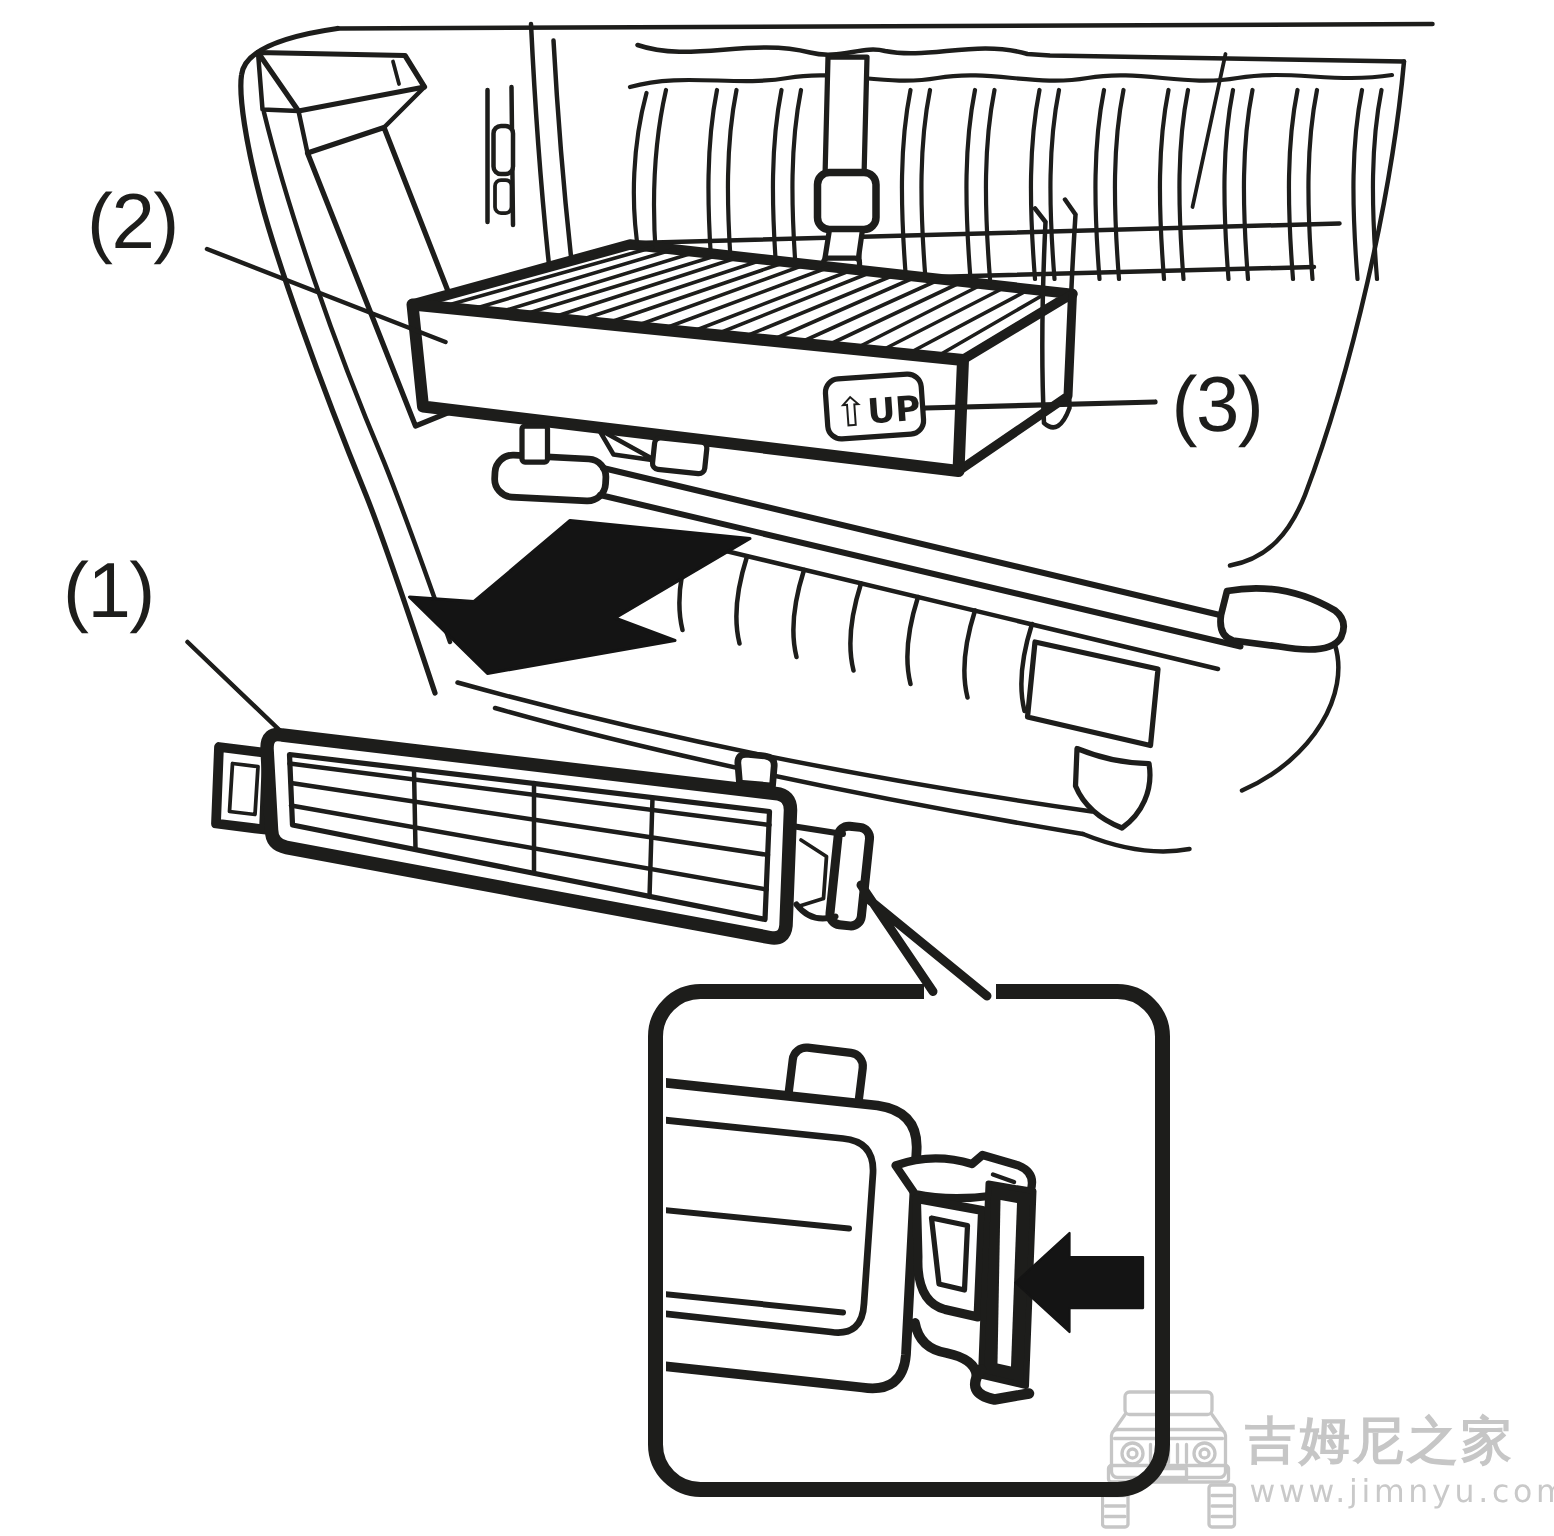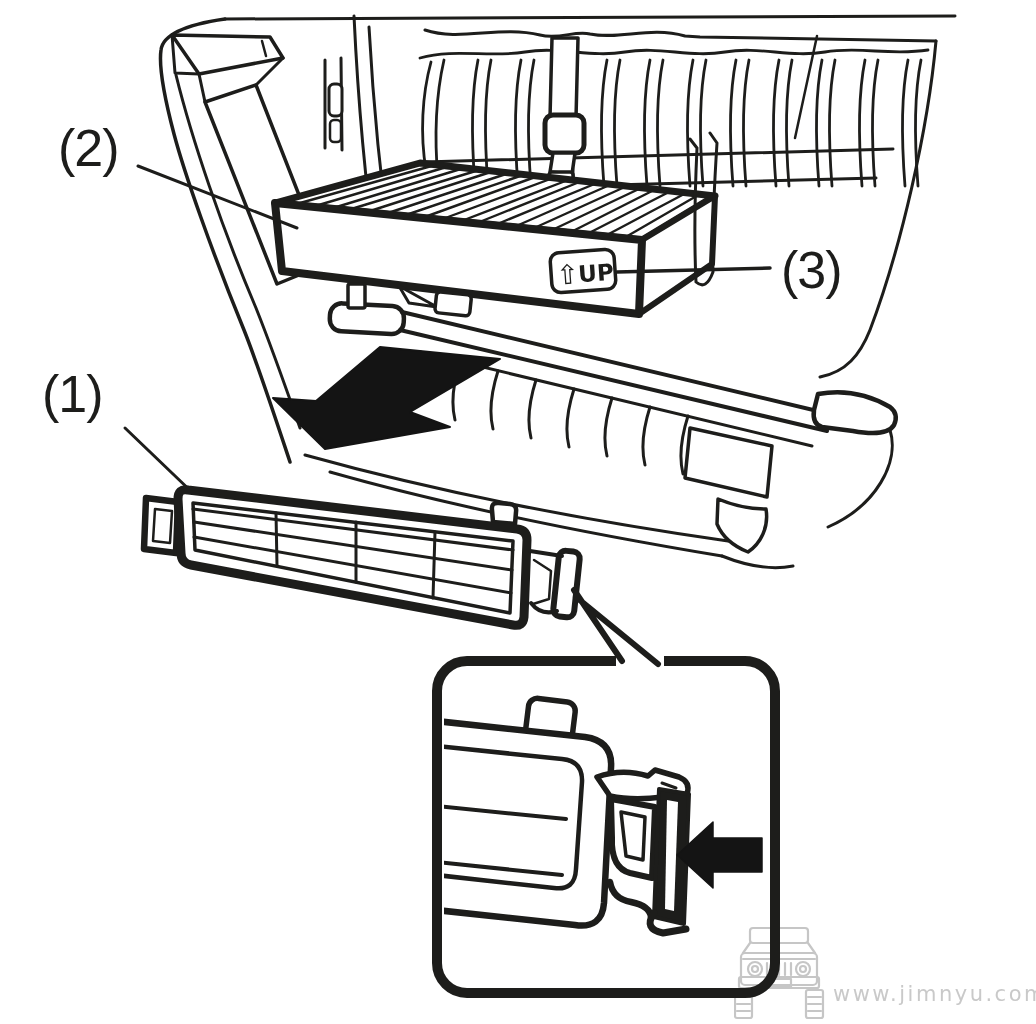--- a/index.html
+++ b/index.html
@@ -38,20 +38,21 @@
         <circle cx="69" cy="43" r="3"></circle>
       <path d="M33,37 V49 M39,37 V49 M45,37 V49 M51,37 V49 M57,37 V49"></path>
       <rect x="5" y="51" width="80" height="11" rx="2"></rect>
       <rect x="33" y="53" width="24" height="8"></rect>
       <rect x="1" y="64" width="17" height="28" rx="2"></rect>
       <path d="M3,71 h13 M3,78 h13 M3,85 h13"></path>
       <rect x="72" y="64" width="17" height="28" rx="2"></rect>
       <path d="M74,71 h13 M74,78 h13 M74,85 h13"></path>
     </g>
   </svg>
+  <div class="wm-title">吉姆尼之家</div>
   <div class="wm-url">www.jimnyu.com</div>
 
   <svg class="art" width="1036" height="1024" viewBox="0 0 1036 1024">
     <defs>
       <clipPath id="boxClip">
           <rect x="444" y="668" width="324" height="318" rx="24"></rect>
         </clipPath>
     </defs>
     <g fill="none" stroke="#1d1d1b" stroke-linecap="round" stroke-linejoin="round">
 

